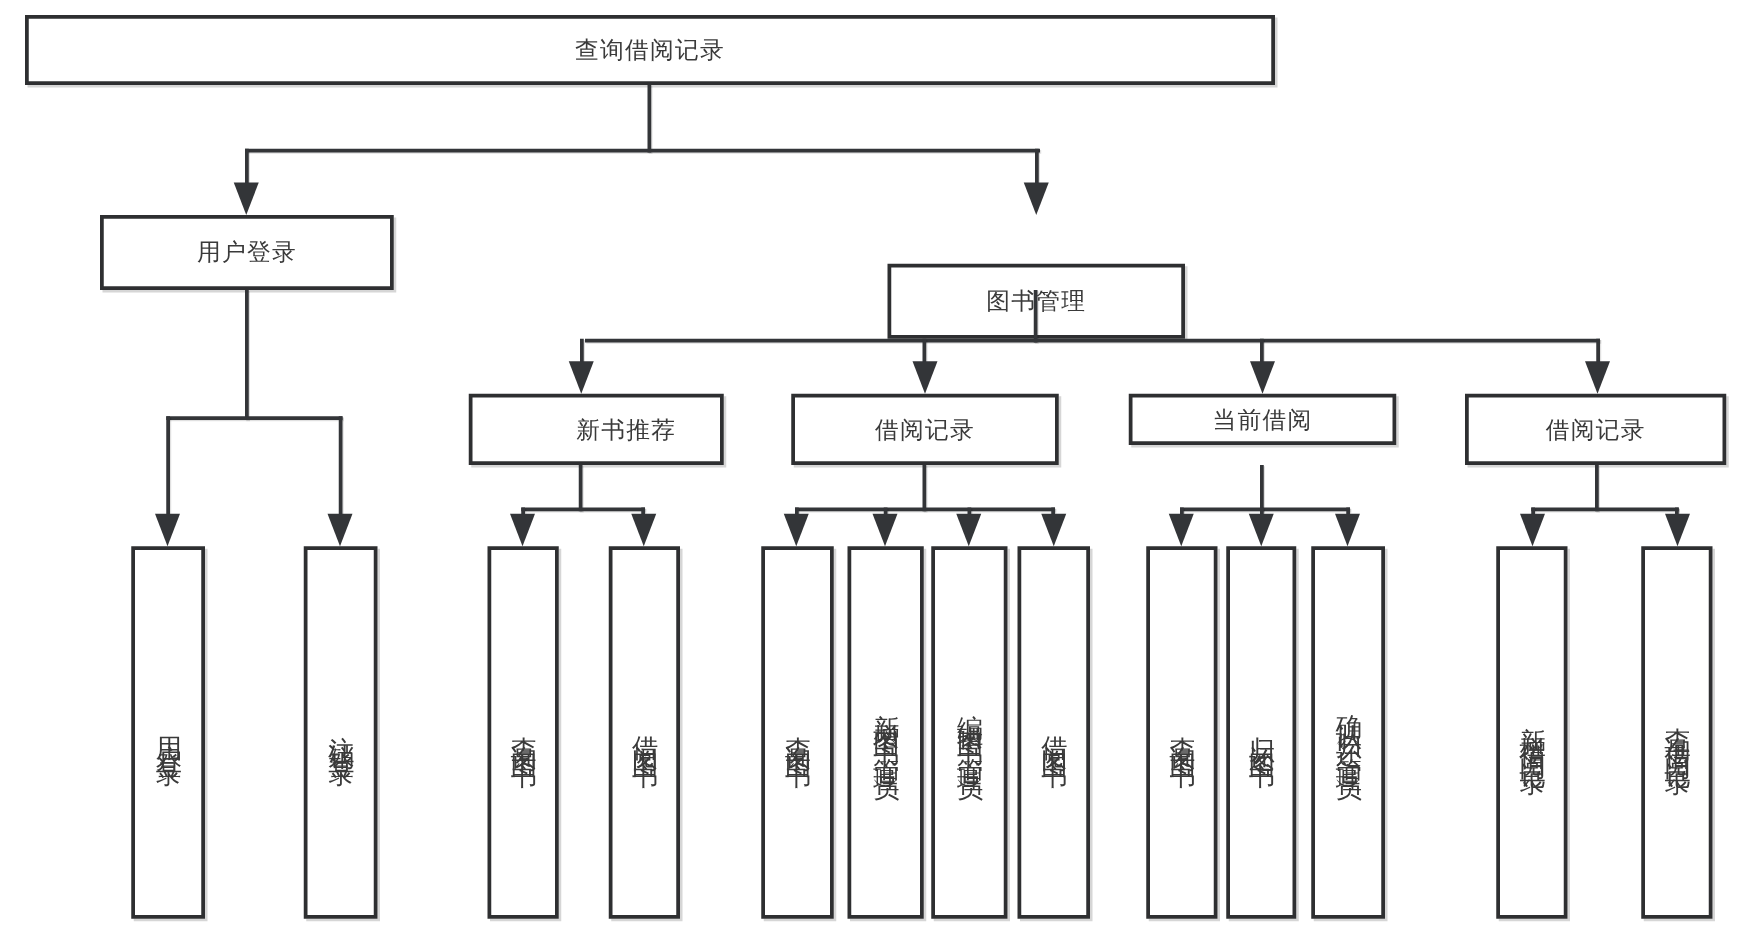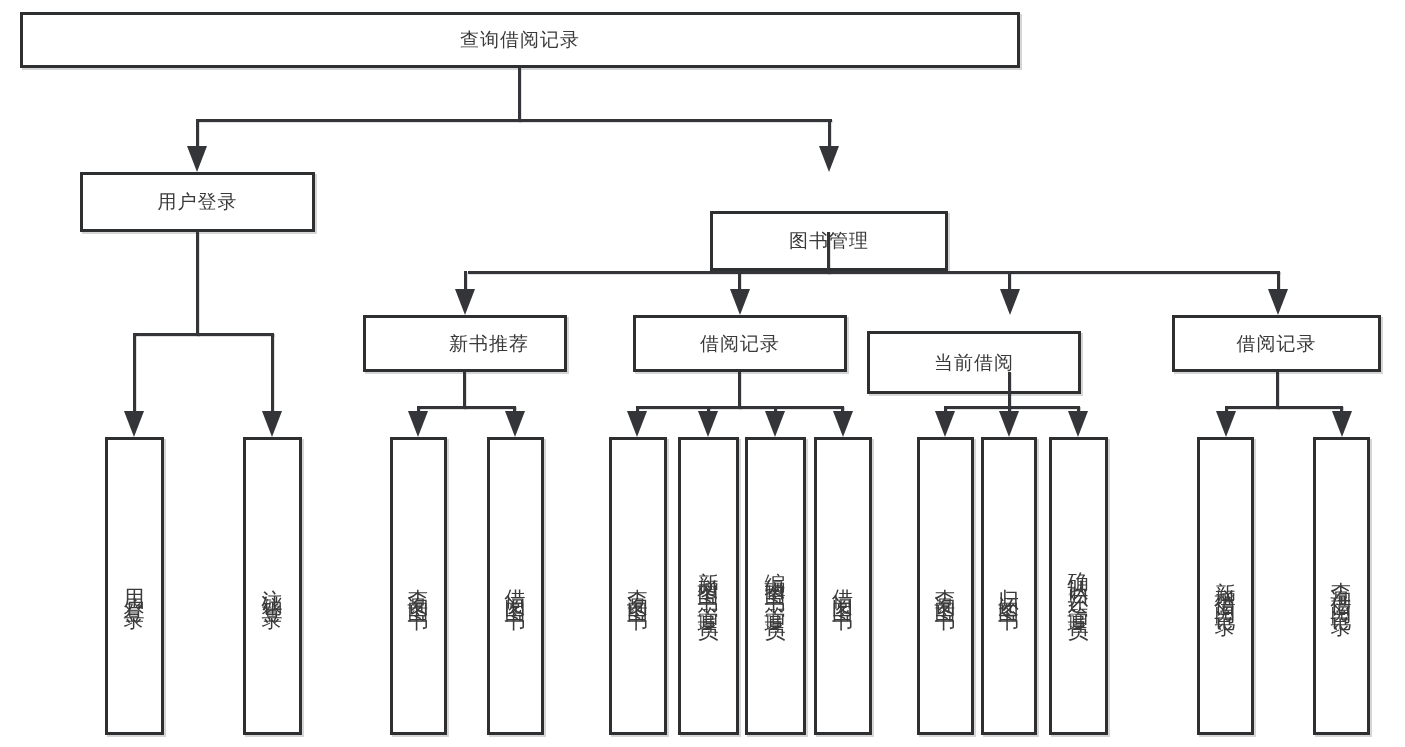--- a/index.html
+++ b/index.html
@@ -39,27 +39,27 @@
     <span>查询借阅记录</span>
   </div>
 
   <div class="box hbox" style="left:80px;top:172px;width:235px;height:60px;">
     <span>用户登录</span>
   </div>
   <div class="box hbox" style="left:710px;top:172px;width:238px;height:60px;margin-top:39px;">
     <span>图书管理</span>
   </div>
 
-  <div class="box hbox" style="left:363px;top:315px;width:204px;height:57px;padding-left:48px;">
+  <div class="box hbox" style="left:375px;top:315px;width:204px;height:57px;padding-left:48px;">
     <span>新书推荐</span>
   </div>
   <div class="box hbox" style="left:633px;top:315px;width:214px;height:57px;">
     <span>借阅记录</span>
   </div>
-  <div class="box hbox" style="left:867px;top:315px;width:214px;height:63px;margin-top:16px;">
+  <div class="box hbox" style="left:903px;top:315px;width:214px;height:41px;">
     <span>当前借阅</span>
   </div>
   <div class="box hbox" style="left:1172px;top:315px;width:209px;height:57px;">
     <span>借阅记录</span>
   </div>
 
   <div class="box vbox" style="left:105px;top:437px;width:59px;height:298px;">
     <span class="vtext">用户登录</span>
   </div>
   <div class="box vbox" style="left:243px;top:437px;width:59px;height:298px;">

